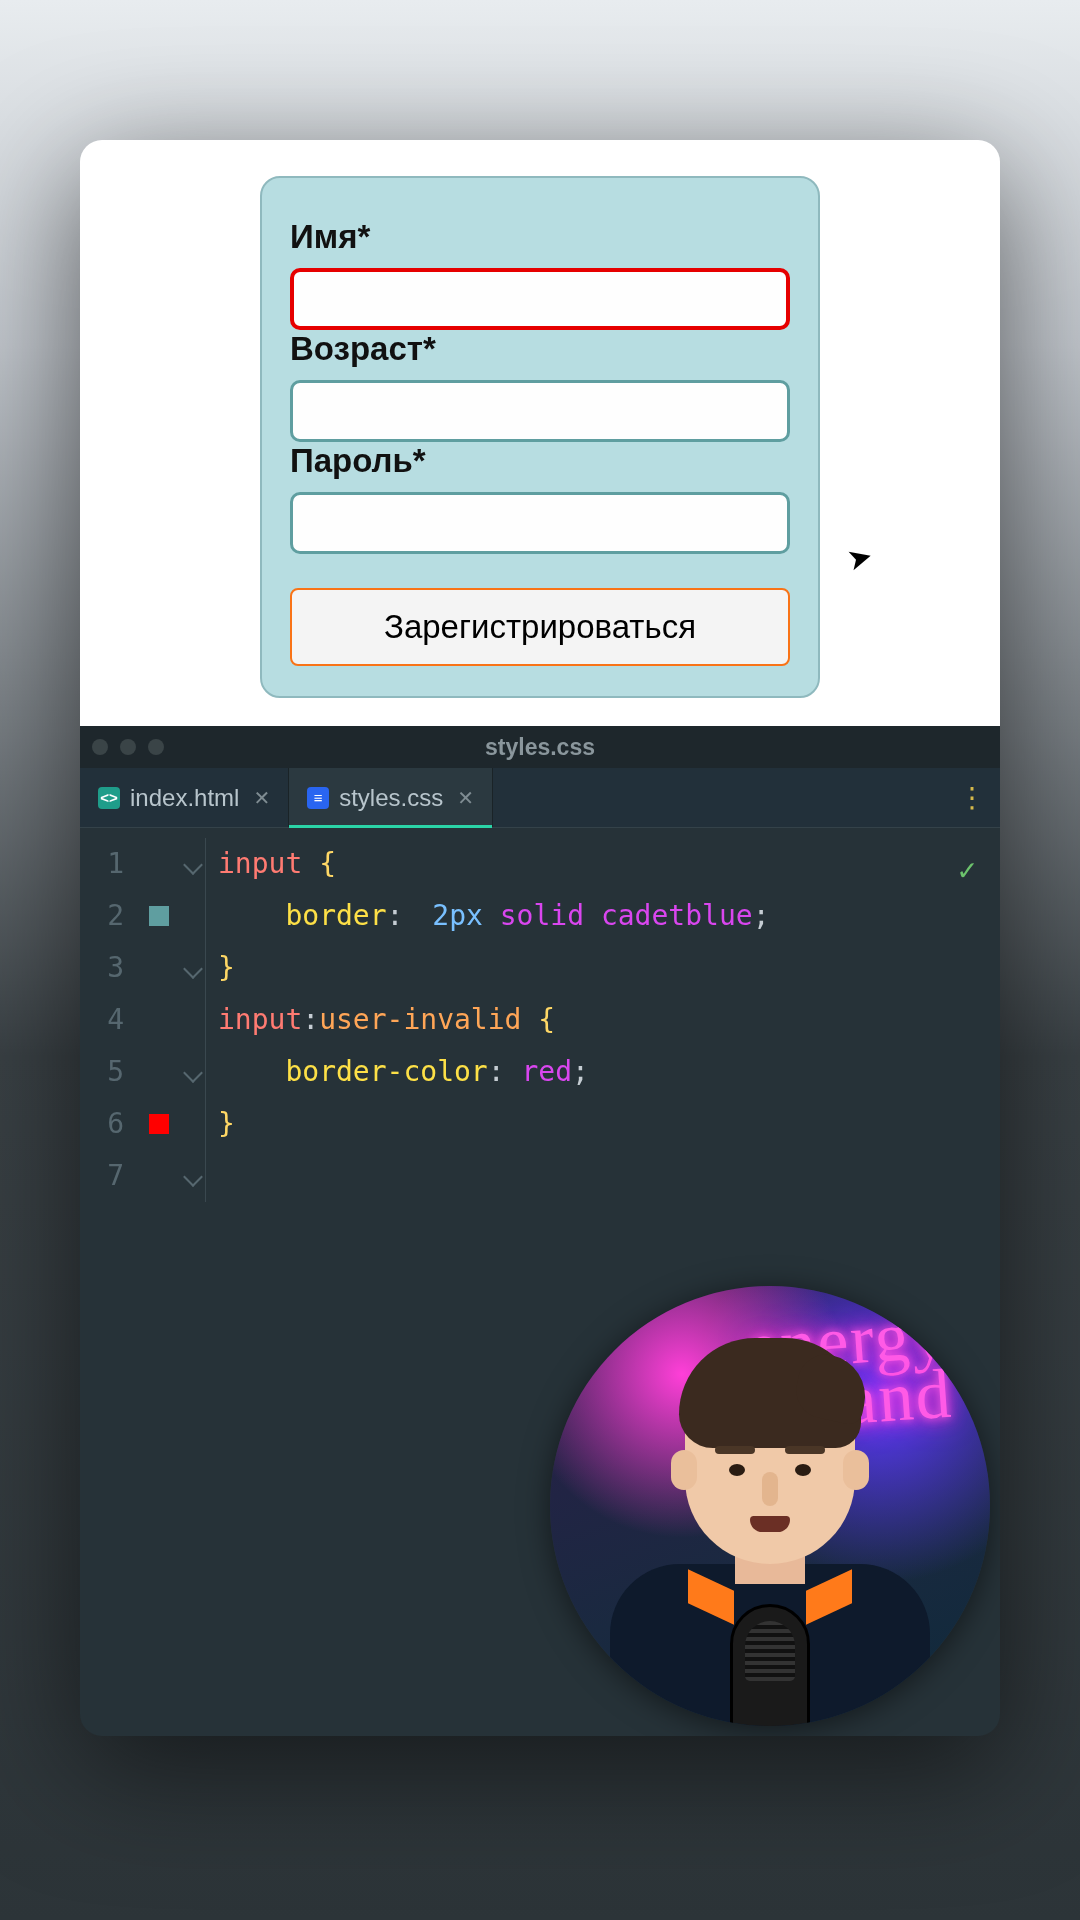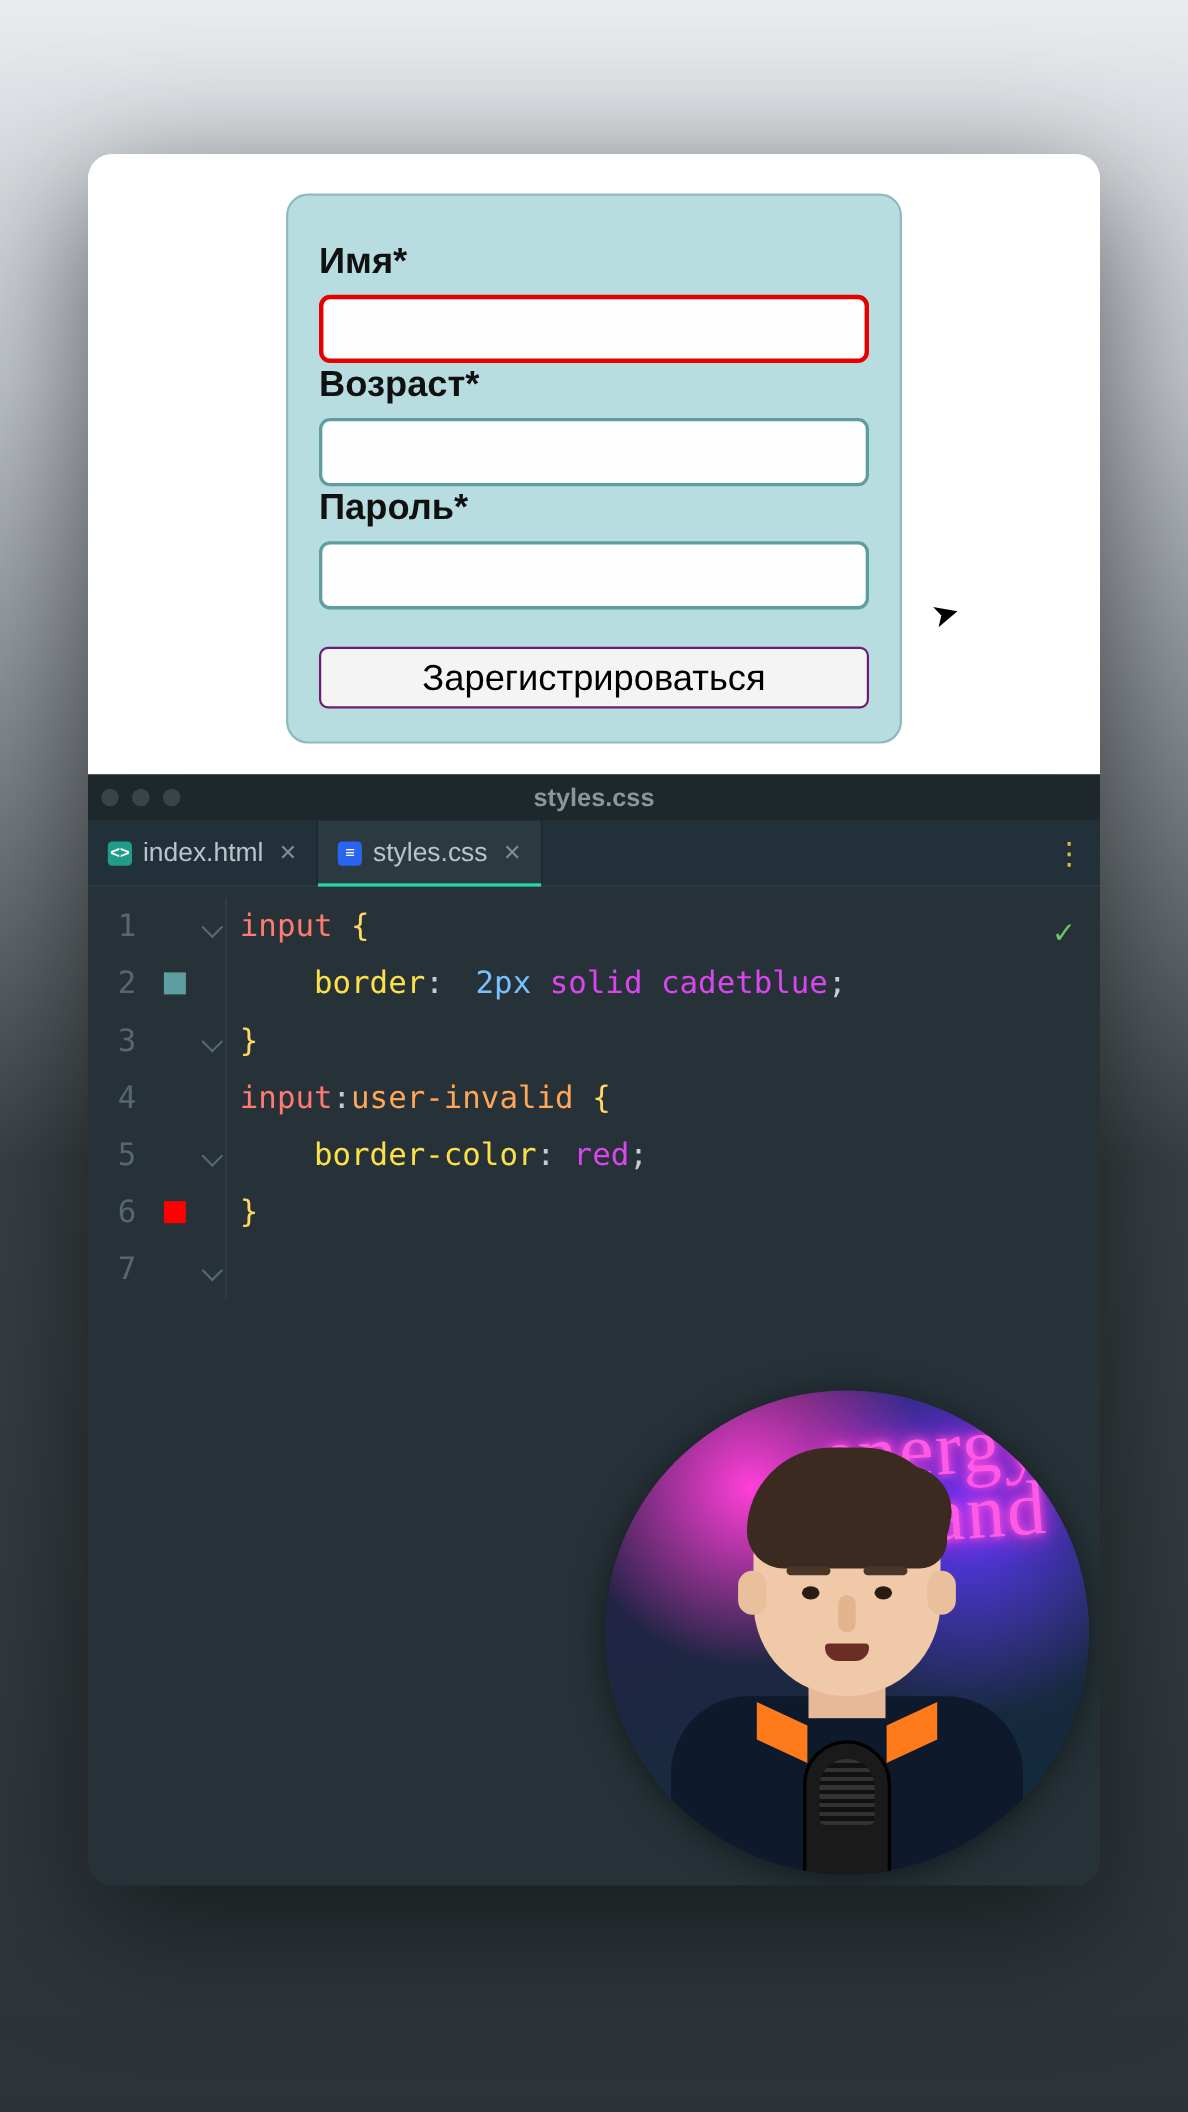--- a/index.html
+++ b/index.html
@@ -49,24 +49,24 @@
     border-radius: 10px;
     font-size: 26px;
     padding: 0 14px;
   }
   .field-input.invalid {
     border: 4px solid #e60000;
   }
   .submit-btn {
     margin-top: 34px;
     width: 100%;
-    height: 56px;
+    height: 78px;
     font-size: 33px;
     background: #f4f4f4;
-    border: 2px solid #701a75;
+    border: 2px solid #f97316;
     border-radius: 8px;
     cursor: pointer;
   }
   .cursor-arrow {
     position: absolute;
     right: 128px;
     top: 400px;
     font-size: 30px;
     color: #000;
     transform: rotate(-15deg);

